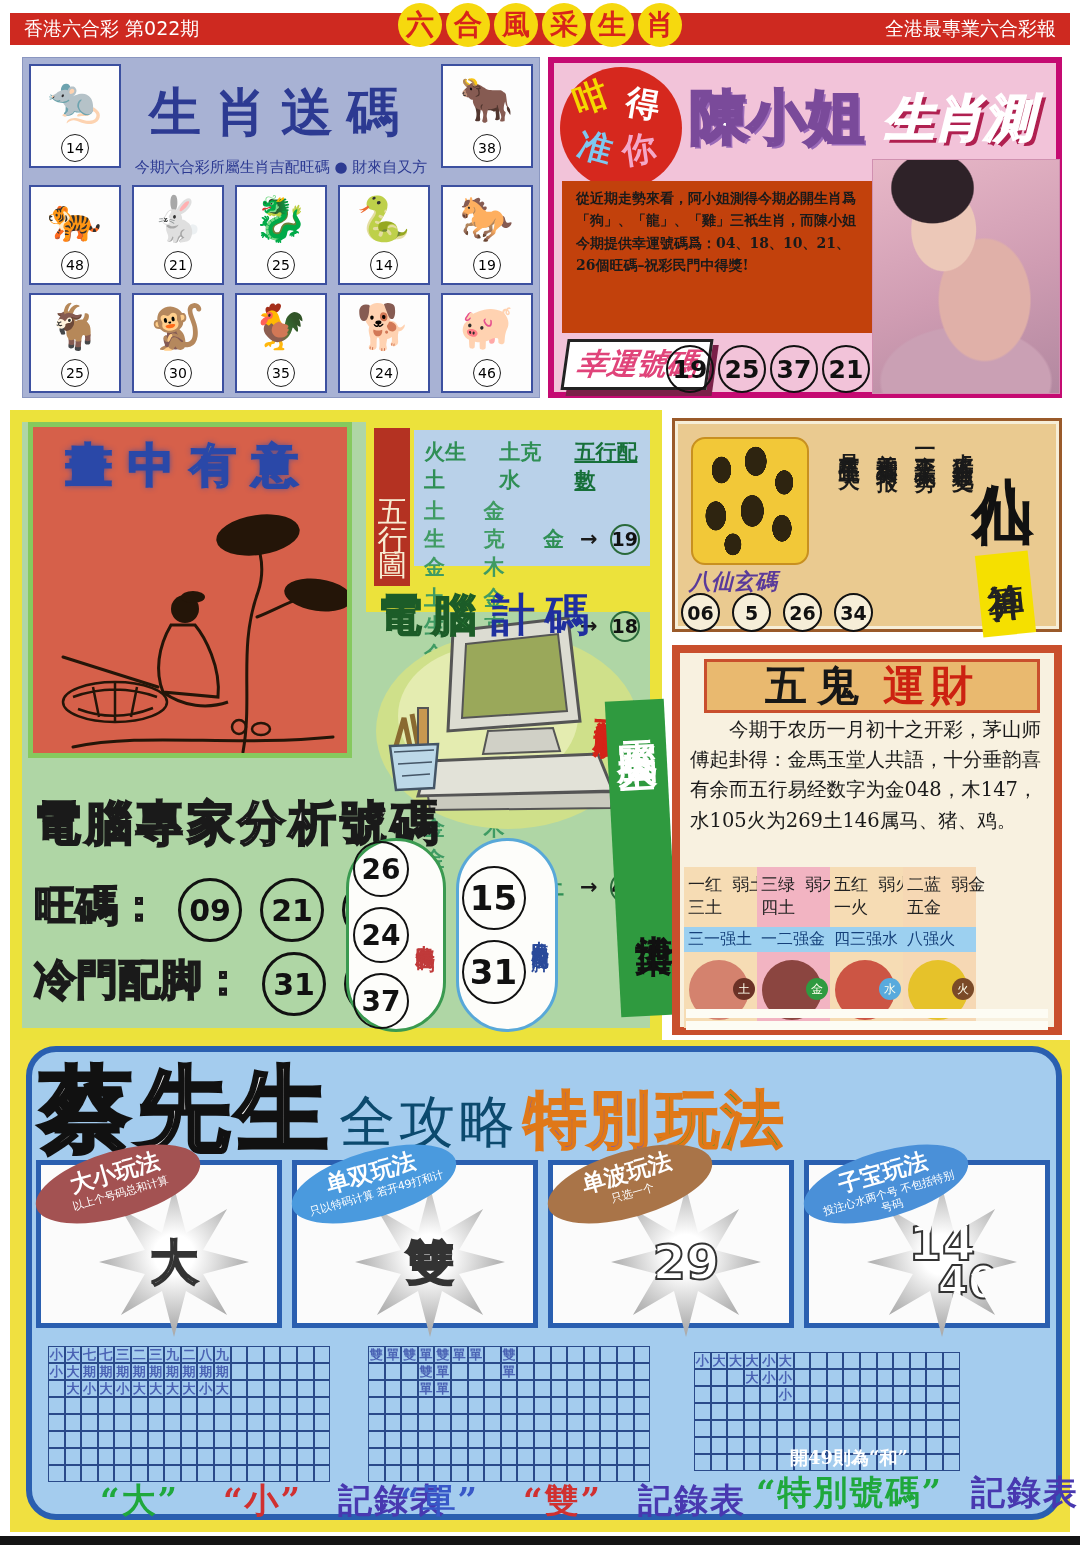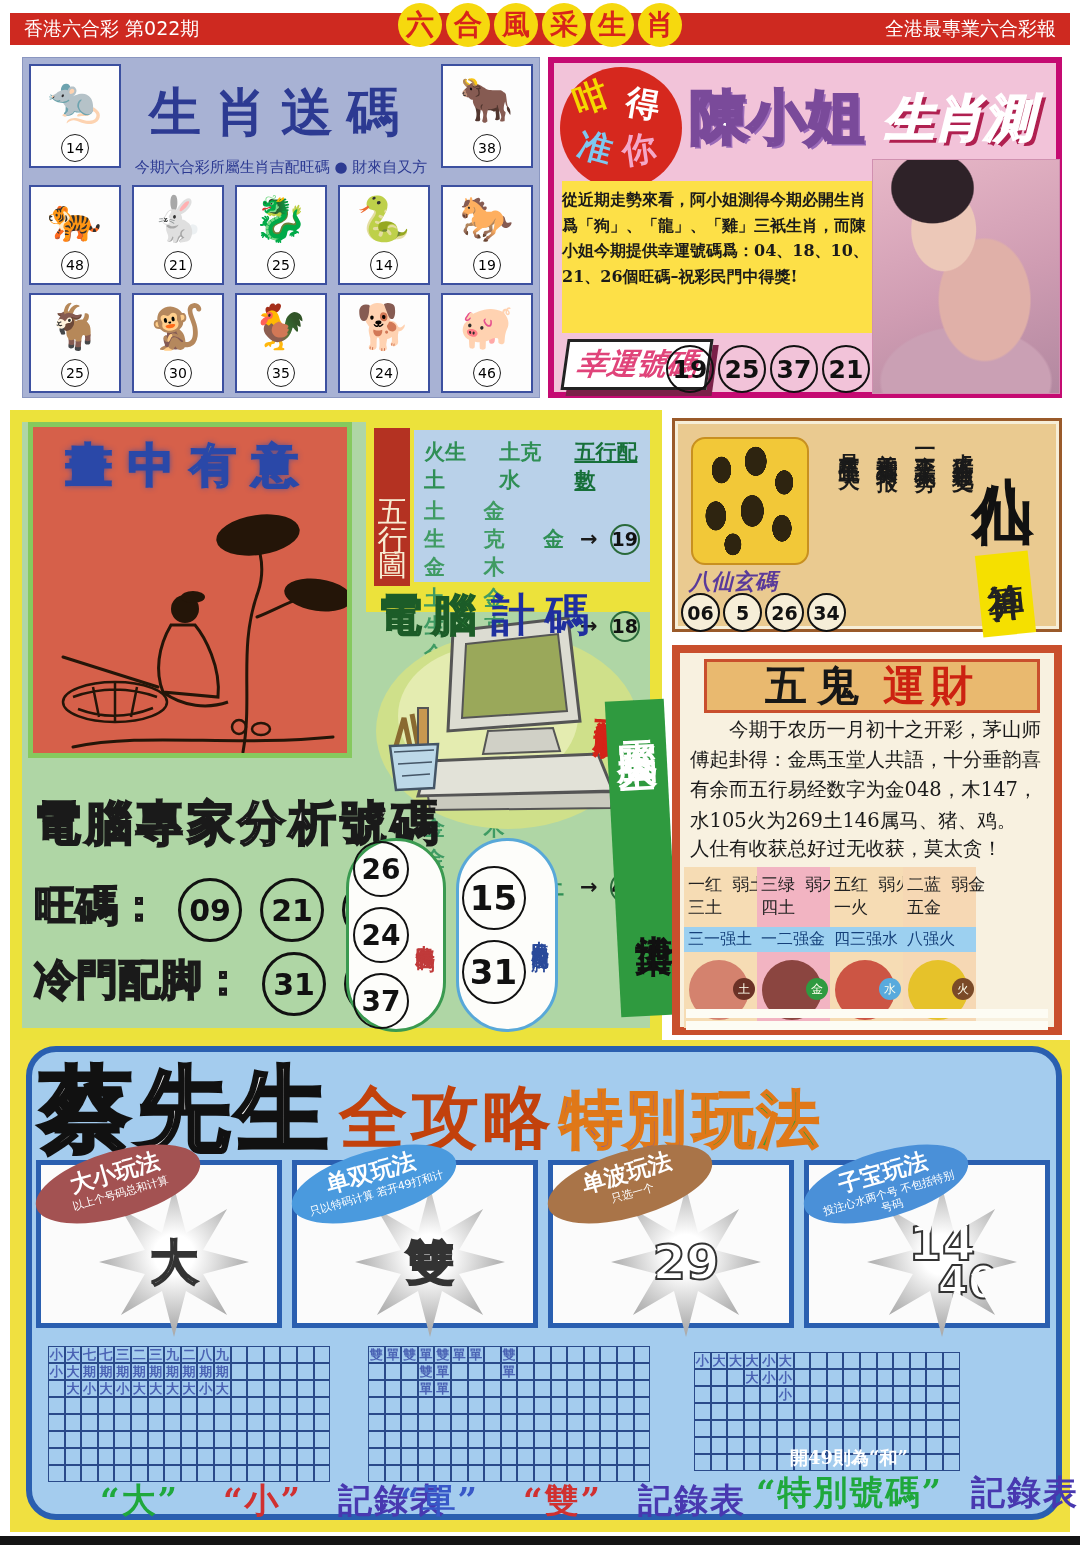--- a/index.html
+++ b/index.html
@@ -26,22 +26,22 @@
           font-family:"DejaVu Serif",serif}
   .zsub{color:#2c3a92;font-size:15px;text-align:center;font-family:"DejaVu Serif",serif;margin-top:10px}
   
   .ppanel{background:#f2c3d9;border:6px solid #c50a72;box-sizing:border-box}
   .stamp{width:122px;height:122px;border-radius:50%;background:#d6281e;position:relative}
   .stamp span{position:absolute;font-weight:bold;font-size:34px;font-family:"DejaVu Serif",serif}
   .pname{color:#fff;font-size:58px;font-weight:bold;font-family:"DejaVu Serif",serif;
          -webkit-text-stroke:3px #7a4a9a;text-shadow:3px 3px 0 #9a6ab8}
   .ptitle{color:#f4b8d4;font-size:50px;font-weight:bold;font-style:italic;font-family:"DejaVu Serif",serif;
           -webkit-text-stroke:2px #fff;text-shadow:4px 4px 0 #b02050}
-  .pbody{background:#fde047;color:#1a1a1a;font-size:16px;line-height:1.6;font-weight:bold;
-         font-family:"DejaVu Serif",serif;padding:6px 0;box-sizing:border-box}
+  .pbody{background:#c2410c;color:#1a1a1a;font-size:14px;line-height:1.6;font-weight:bold;
+         font-family:"DejaVu Serif",serif;padding:6px 14px;box-sizing:border-box}
   .lucky-badge{background:#fff;border:3px solid #222;transform:skewX(-8deg);
                box-shadow:6px 6px 0 #7a2048;padding:2px 10px;
                color:#e0447a;font-size:30px;font-weight:bold;font-style:italic;font-family:"DejaVu Serif",serif}
   .lucky-nums{display:flex;gap:4px}
   .cnum{border:2.5px solid #111;border-radius:50%;display:flex;align-items:center;justify-content:center;
         font-weight:bold;color:#111;background:transparent}
   .lucky-nums .cnum{width:44px;height:44px;font-size:25px}
   .photo{background:
       radial-gradient(70px 60px at 32% 12%, #2e2228 58%, transparent 60%),
       radial-gradient(55px 70px at 38% 30%, #ecc8b8 58%, transparent 60%),
@@ -90,21 +90,21 @@
   .bximg{background:#f2c838;border:2px solid #c89020;border-radius:14px;position:relative;overflow:hidden}
   .bximg:before{content:"";position:absolute;inset:0;background:
      radial-gradient(16px 22px at 25% 25%,#2e2410 60%,transparent 62%),
      radial-gradient(18px 24px at 55% 18%,#2e2410 60%,transparent 62%),
      radial-gradient(15px 20px at 80% 35%,#2e2410 60%,transparent 62%),
      radial-gradient(17px 24px at 20% 62%,#2e2410 60%,transparent 62%),
      radial-gradient(19px 26px at 52% 58%,#2e2410 60%,transparent 62%),
      radial-gradient(16px 22px at 78% 72%,#2e2410 60%,transparent 62%),
      radial-gradient(14px 18px at 35% 85%,#2e2410 60%,transparent 62%)}
   .bxcaption{color:#5a3a9a;font-size:22px;font-weight:bold;font-style:italic;font-family:"DejaVu Serif",serif}
-  .bxnums{display:flex;gap:3px}
+  .bxnums{display:flex;gap:12px}
   .bxnums .cnum{width:35px;height:35px;font-size:19px;background:#f6eed8}
   .poem{display:flex;flex-direction:row-reverse;gap:10px}
   .poem div{writing-mode:vertical-rl;text-orientation:upright;font-size:21px;font-weight:bold;
             color:#1a1a1a;font-family:"DejaVu Serif",serif;letter-spacing:3px}
   .bxtitle{writing-mode:vertical-rl;text-orientation:upright;font-size:62px;font-weight:bold;
            color:#111;font-family:"DejaVu Serif",serif;letter-spacing:8px}
   .bxsub{writing-mode:vertical-rl;text-orientation:upright;font-size:36px;font-weight:bold;color:#222;
          font-family:"DejaVu Serif",serif;background:linear-gradient(#f5e000,#f5e000);transform:rotate(-6deg);padding:2px}
   
   .wgpanel{background:#f8f1e0;border:8px solid #c94f2d;box-sizing:border-box}
@@ -121,21 +121,21 @@
   .wband{background:#9cd0f0;color:#15407a;font-size:16px;margin-top:8px;padding:2px 0 2px 4px;white-space:nowrap}
   .wcirc-wrap{position:relative;height:72px;margin-top:4px}
   .wcirc{width:60px;height:60px;border-radius:50%;position:absolute;left:5px;top:4px}
   .wmini{width:22px;height:22px;border-radius:50%;position:absolute;right:2px;top:22px;color:#ffe;
          font-size:12px;display:flex;align-items:center;justify-content:center}
   .wstrip{background:#fdfcf4;height:9px}
   
   .ysection{background:#f0e040}
   .bluepanel{background:#a4ccee;border:6px solid #2a5fb0;border-radius:30px;box-sizing:border-box}
   .bt-a{color:#fff;font-size:92px;font-weight:bold;-webkit-text-stroke:3.5px #111;letter-spacing:6px}
-  .bt-b{color:#c2410c;font-size:68px;font-weight:bold;letter-spacing:4px;font-family:"DejaVu Serif",serif}
+  .bt-b{color:#0c4a6e;font-size:56px;font-weight:normal;letter-spacing:4px;font-family:"DejaVu Serif",serif}
   .bt-c{color:#6858cc;font-size:62px;font-weight:bold;-webkit-text-stroke:2px #e07818;letter-spacing:2px}
   .bt-d{color:#2f9e38;font-size:62px;font-weight:bold;-webkit-text-stroke:2px #e07818;letter-spacing:2px}
   .playboxes{display:flex;gap:10px}
   .pbox{width:246px;height:168px;background:#fbfbfb;border:5px solid #2a5fb0;box-sizing:border-box;position:relative}
   .badge{position:absolute;left:-8px;top:-14px;width:170px;height:66px;border-radius:50%;
          transform:rotate(-16deg);color:#fff;text-align:center;padding-top:6px;box-sizing:border-box}
   .badge .b1{font-size:23px;font-weight:bold;font-family:"DejaVu Serif",serif}
   .badge .b2{font-size:11px;line-height:1.15;display:block;padding:0 14px}
   .star{position:absolute;left:58px;top:22px;width:150px;height:150px;
         background:radial-gradient(circle at 50% 45%,#ffffff 0 18%,#b8b8b8 60%,#8a8a8a);
@@ -279,21 +279,21 @@
     <g stroke="#241508" fill="none" stroke-width="2.5">
       <ellipse cx="82" cy="205" rx="52" ry="20"></ellipse>
       <path d="M40,200 Q82,185 124,200 M45,212 Q82,226 120,211 M60,190 L66,220 M82,186 L82,224 M104,190 L98,220"></path>
       <circle cx="206" cy="230" r="7"></circle>
       <ellipse cx="228" cy="232" rx="9" ry="6"></ellipse>
     </g>
   </svg>
 </div>
 
 <div class="abs wux-label vtext" style="left:374px;top:428px;width:36px;height:158px">五行圖</div>
-<div class="abs wux-table" style="left:414px;top:430px;width:236px;height:152px">
+<div class="abs wux-table" style="left:414px;top:430px;width:236px;height:136px">
   <div class="wux-head">
     <span>火生土</span>
     <span>土克水</span>
     <span class="h3">五行配數</span>
   </div>
   <div>
       <div class="wux-row">
       <span>土生金</span>
       <span>金克木</span>
       <span class="el">金</span>
@@ -406,21 +406,20 @@
   <div class="abs bxtitle" style="left:286px;top:8px;height:148px">八仙</div>
   <div class="abs bxsub" style="left:304px;top:132px;height:78px">神算</div>
 </div>
 
 <div class="abs wgpanel" style="left:672px;top:645px;width:390px;height:390px">
   <div class="abs wgtitle" style="left:24px;top:6px;width:330px;height:48px">
     <span class="ta">五鬼</span>
     <span class="tb">運財</span>
   </div>
   <div class="abs wgbody" style="left:10px;top:62px;width:356px">今期于农历一月初十之开彩，茅山师傅起卦得：金馬玉堂人共語，十分垂韵喜有余而五行易经数字为金048，木147，水105火为269土146属马、猪、鸡。</div>
-  <div class="abs wgnote" style="left:10px;top:182px;width:356px">人仕有收获总好过无收获，莫太贪！</div>
   <div class="abs wgrid" style="left:4px;top:214px">
       <div class="wcol" style="background: rgb(246, 220, 180);">
       <div class="wweak">一红 弱土</div>
       <div class="wcount">三土</div>
       <div class="wband">三一强土</div>
       <div class="wcirc-wrap">
         <div class="wcirc" style="background: rgb(212, 130, 110);"></div>
         <div class="wmini" style="background: rgb(107, 50, 38);">土</div>
       </div>
     </div>

